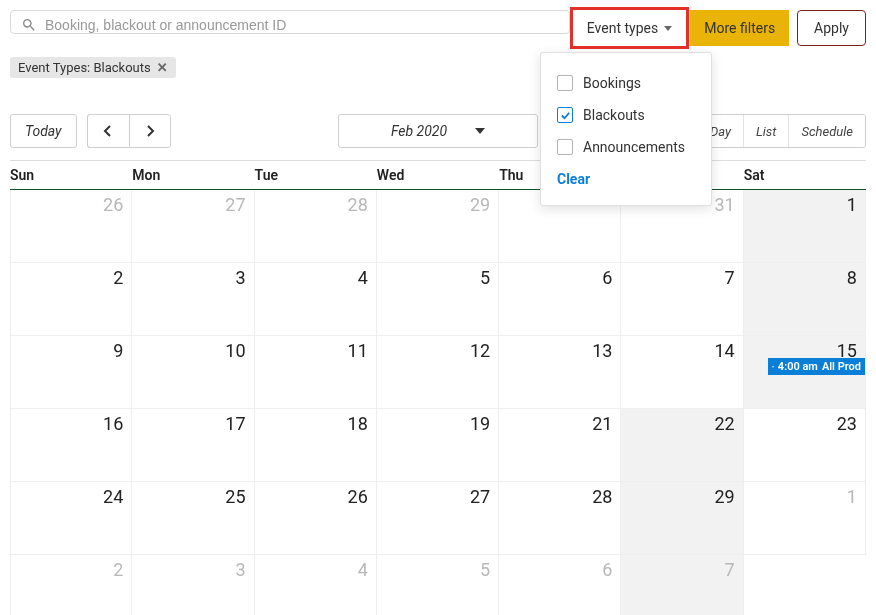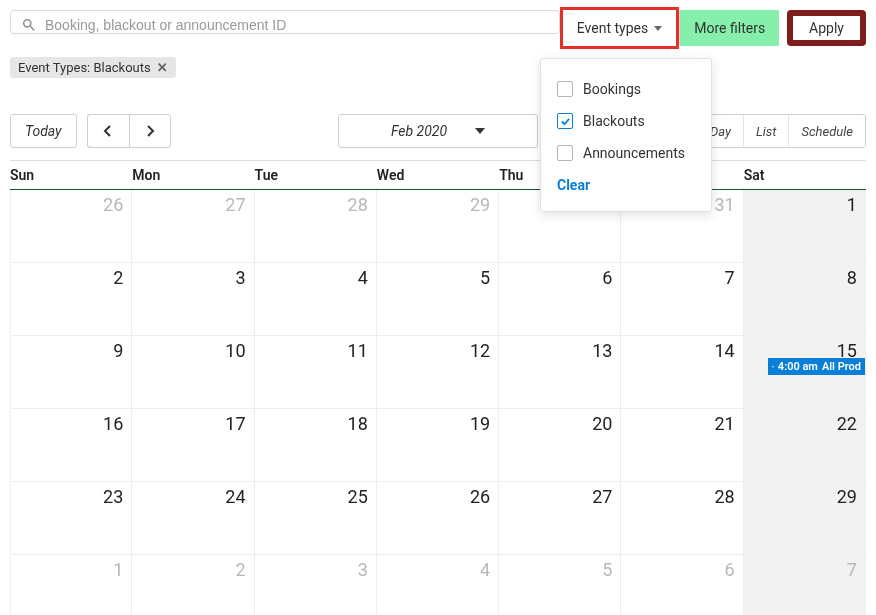--- a/index.html
+++ b/index.html
@@ -53,29 +53,29 @@
   border-left: 4px solid transparent;
   border-right: 4px solid transparent;
   border-top: 5px solid #666;
 }
 .more-filters-btn {
   display: flex; align-items: center;
   border: none;
   border-left: 1px solid #d9d9d9;
   height: 36px;
   padding: 0 14px;
-  background: #86efac;
+  background: #eab308;
   cursor: pointer;
   font-size: 14px;
   color: #333;
   margin-left: -8px;
 }
 .apply-btn {
   display: flex; align-items: center; justify-content: center;
-  border: 6px solid #7f1d1d;
+  border: 1px solid #7f1d1d;
   border-radius: 4px;
   height: 36px;
   padding: 0 16px;
   background: #fff;
   cursor: pointer;
   font-size: 14px;
   color: #333;
 }
 
 
@@ -199,21 +199,21 @@
   overflow: hidden;
   white-space: nowrap;
   font-weight: 600;
   margin-left: 24px;
 }
 .event-pill .time { font-weight: 600; }
 
 
 .popover {
   position: absolute;
-  top: 58px;
+  top: 52px;
   left: 540px;
   width: 172px;
   background: #fff;
   border: 1px solid #e0e0e0;
   box-shadow: 0 3px 12px rgba(0,0,0,0.12);
   border-radius: 3px;
   z-index: 50;
   padding: 14px 16px;
 }
 .check-row {
@@ -381,23 +381,20 @@
     <div class="cell">
         <span class="num">17</span>
       </div>
     <div class="cell">
         <span class="num">18</span>
       </div>
     <div class="cell">
         <span class="num">19</span>
       </div>
     <div class="cell">
-        <span class="num">20</span>
-      </div>
-    <div class="cell">
         <span class="num">21</span>
       </div>
     <div class="cell shade">
         <span class="num">22</span>
       </div>
 
     <div class="cell">
         <span class="num">23</span>
       </div>
     <div class="cell">

